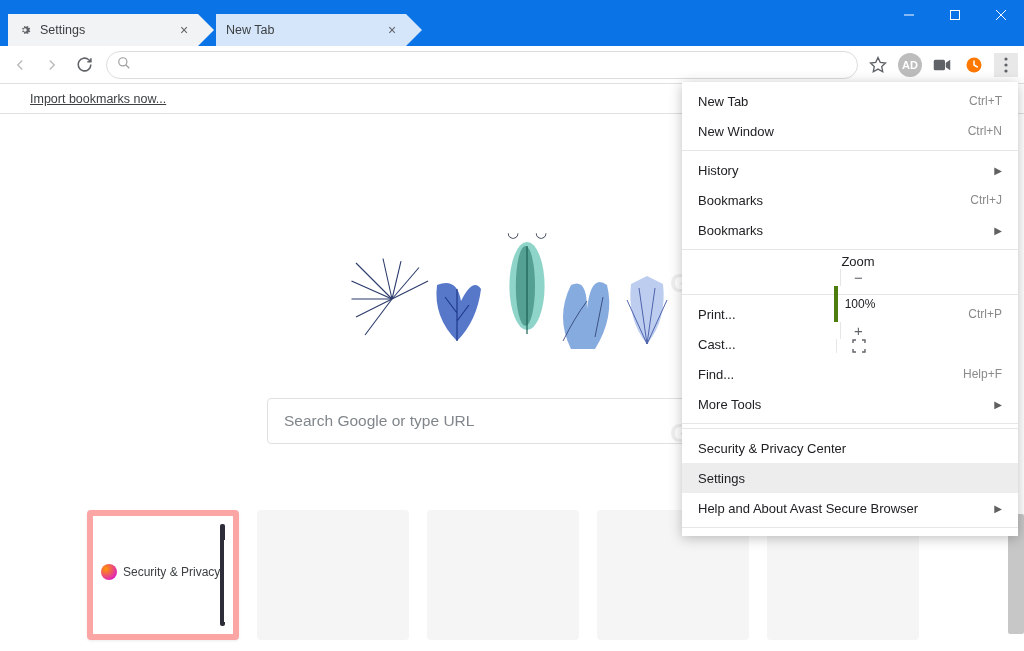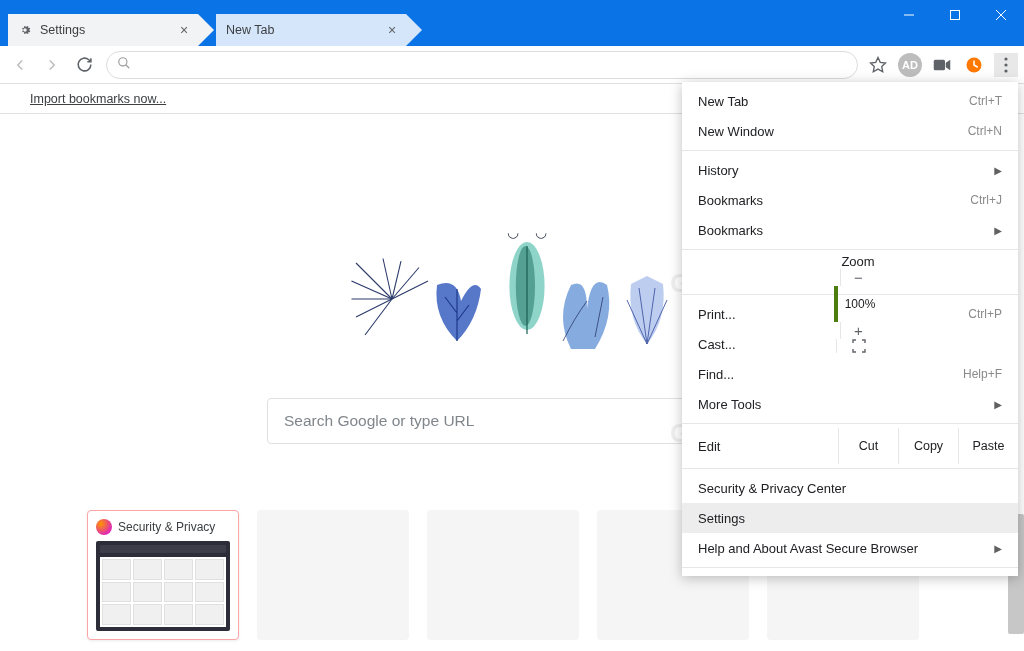--- a/index.html
+++ b/index.html
@@ -35,21 +35,21 @@
 .bookbar a { color:#3c4043; text-decoration:underline; margin-left:20px; }
 
 
 .content { position:absolute; top:114px; left:0; right:0; bottom:0; background:#fff; overflow:hidden; }
 .doodle { margin:110px auto 0; width:330px; height:150px; position:relative; }
 .searchbox { margin:24px auto 0; width:490px; height:46px; border:1px solid #e0e0e0; border-radius:4px; display:flex; align-items:center; padding:0 16px; font-size:15.5px; color:#80868b; }
 
 
 .shortcuts { margin:66px auto 0; width:850px; display:flex; gap:18px; }
 .tile { width:152px; height:130px; background:#f5f5f5; border-radius:4px; }
-.tile.first { background:#fff; border:1px solid #fca5a5; box-shadow:0 1px 3px rgba(0,0,0,0.08); padding:8px; display:flex; flex-direction:column; }
+.tile.first { background:#fff; border:6px solid #fca5a5; box-shadow:0 1px 3px rgba(0,0,0,0.08); padding:8px; display:flex; flex-direction:row; }
 .tile.first .hdr { display:flex; align-items:center; font-size:12px; color:#3c4043; font-weight:500; gap:6px; margin-bottom:6px; }
 .tile.first .orb { width:16px; height:16px; border-radius:50%; background:radial-gradient(circle at 30% 30%,#ff9500,#d500f9); }
 .tile.first .thumb { flex:1; background:#2d2d3a; border-radius:2px; position:relative; overflow:hidden; }
 .tile.first .thumb .bar { position:absolute; top:4px; left:4px; right:4px; height:8px; background:#3d3d4a; border-radius:1px; }
 .tile.first .thumb .grid { position:absolute; top:16px; left:4px; right:4px; bottom:4px; background:#fff; display:grid; grid-template-columns:repeat(4,1fr); grid-template-rows:repeat(3,1fr); gap:2px; padding:2px; }
 .tile.first .thumb .grid div { background:#f0f0f0; border:0.5px solid #e0e0e0; }
 
 
 .vscroll { position:absolute; right:0; top:400px; width:16px; height:120px; background:#c7c7c7; border-radius:2px; }
 
@@ -308,26 +308,20 @@
     </div>
   <div class="mrow">
       <span class="lbl">Find...</span>
       <span class="sc">Help+F</span>
     </div>
   <div class="mrow">
       <span class="lbl">More Tools</span>
       <span class="arr">▶</span>
     </div>
   <div class="msep"></div>
-  <div class="editrow">
-    <span class="el">Edit</span>
-    <span class="ebtn">Cut</span>
-    <span class="ebtn">Copy</span>
-    <span class="ebtn">Paste</span>
-  </div>
   <div class="msep"></div>
   <div class="mrow">
       <span class="lbl">Security &amp; Privacy Center</span>
     </div>
   <div class="mrow hl">
       <span class="lbl">Settings</span>
     </div>
   <div class="mrow">
       <span class="lbl">Help and About Avast Secure Browser</span>
       <span class="arr">▶</span>

